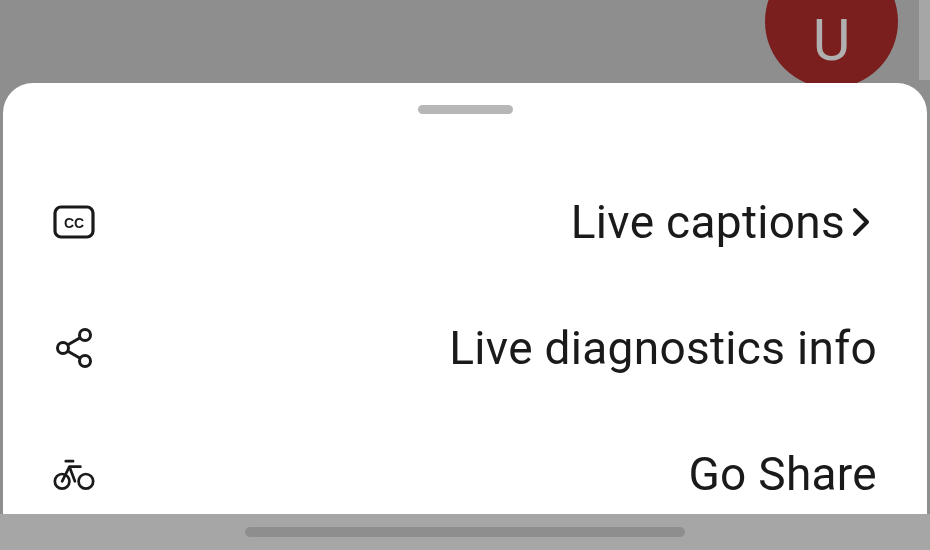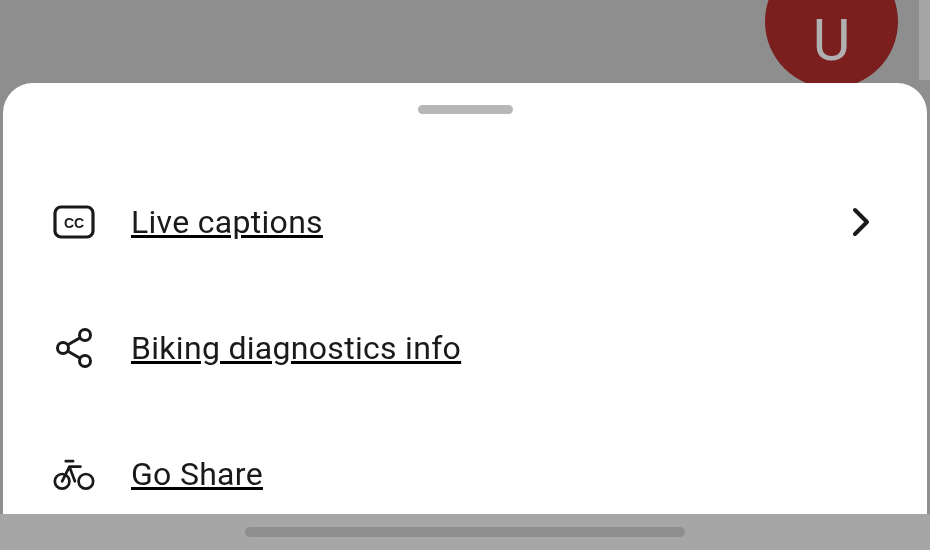--- a/index.html
+++ b/index.html
@@ -64,36 +64,36 @@
     }
     .menu {
       margin-top: 45px;
       padding: 0 50px;
     }
     .menu-item {
       display: flex;
       align-items: center;
       height: 126px;
       cursor: pointer;
-      text-decoration: underline;
     }
     .icon-wrap {
       width: 42px;
       height: 42px;
       display: flex;
       align-items: center;
       justify-content: center;
       flex-shrink: 0;
     }
     .item-label {
-      font-size: 32px;
+      font-size: 46px;
       color: #1a1a1a;
       margin-left: 36px;
       flex-grow: 1;
       letter-spacing: 0.3px;
+      text-align: right;
     }
     .trailing {
       width: 32px;
       height: 32px;
       display: flex;
       align-items: center;
       justify-content: center;
     }
     .bottom-bar {
       position: absolute;
@@ -145,21 +145,21 @@
     <div class="menu-item">
       <span class="icon-wrap">
         <svg width="40" height="42" viewBox="0 0 40 42">
           <circle cx="31" cy="8" r="5.5" fill="none" stroke="#1a1a1a" stroke-width="3"></circle>
           <circle cx="9" cy="21" r="5.5" fill="none" stroke="#1a1a1a" stroke-width="3"></circle>
           <circle cx="31" cy="34" r="5.5" fill="none" stroke="#1a1a1a" stroke-width="3"></circle>
           <line x1="13.5" y1="18" x2="26.5" y2="10.5" stroke="#1a1a1a" stroke-width="3"></line>
           <line x1="13.5" y1="24" x2="26.5" y2="31.5" stroke="#1a1a1a" stroke-width="3"></line>
         </svg>
       </span>
-      <span class="item-label">Biking diagnostics info</span>
+      <span class="item-label">Live diagnostics info</span>
     </div>
 
     <div class="menu-item">
       <span class="icon-wrap">
         <svg width="46" height="36" viewBox="0 0 46 36">
           <circle cx="10" cy="26" r="8" fill="none" stroke="#1a1a1a" stroke-width="3"></circle>
           <circle cx="36" cy="26" r="8" fill="none" stroke="#1a1a1a" stroke-width="3"></circle>
           <path d="M 10 26 L 18 10 L 30 10 M 18 10 L 24 26 M 14 4 L 22 4" fill="none" stroke="#1a1a1a" stroke-width="3" stroke-linecap="round" stroke-linejoin="round"></path>
         </svg>
       </span>

